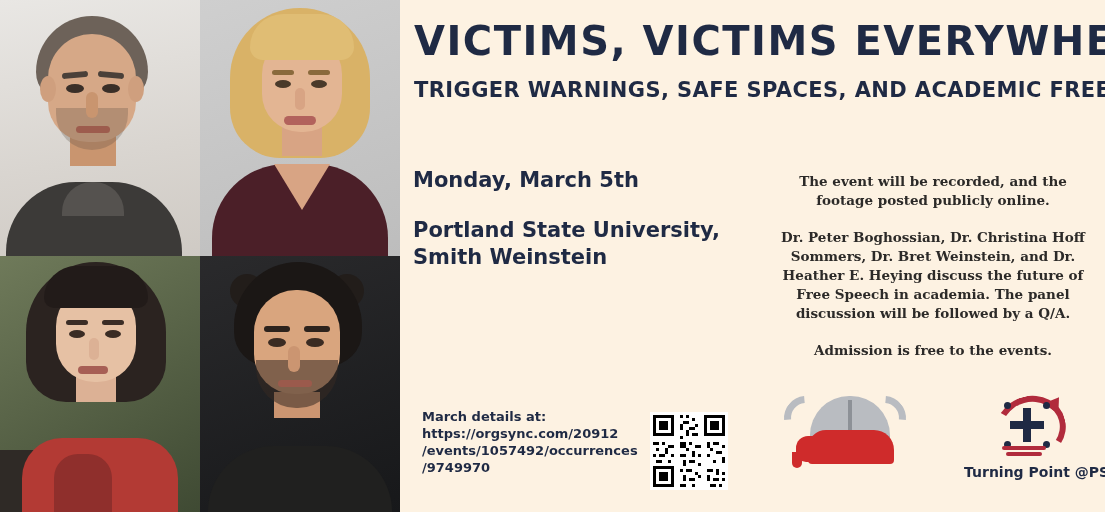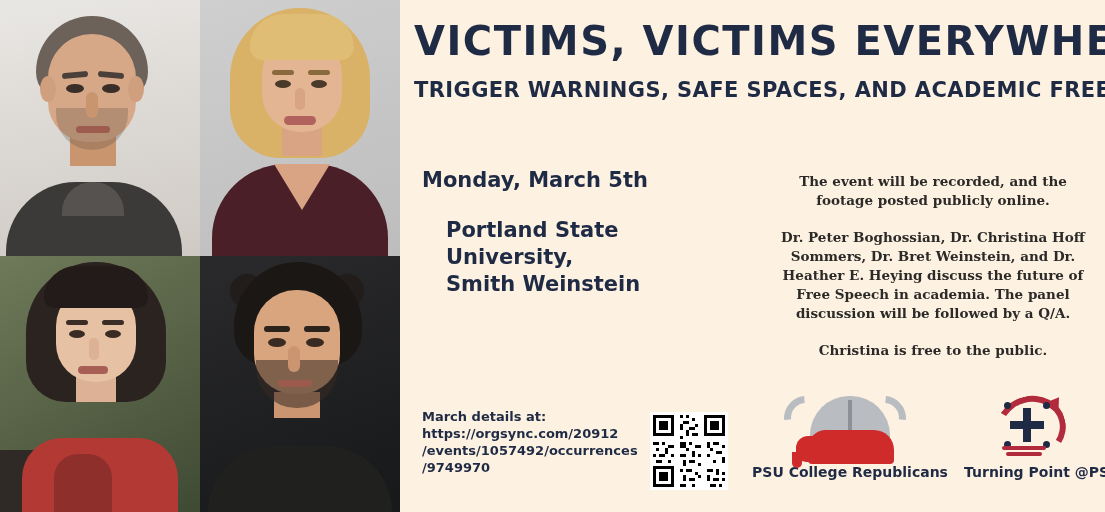--- a/index.html
+++ b/index.html
@@ -131,30 +131,30 @@
     font-family: "DejaVu Sans", sans-serif;
     font-weight: bold;
     font-size: 21px;
     letter-spacing: .4px;
     color: #1f2a44;
     white-space: nowrap;
   }
 
   .details {
     position: absolute;
-    left: 22px; top: 165px;
+    left: 13px; top: 165px;
     width: 330px;
     color: #1f2a44;
     font-family: "DejaVu Sans", sans-serif;
     font-weight: bold;
     font-size: 21px;
     line-height: 30px;
   }
   .details .row { margin-bottom: 22px; }
-  .details .venue { margin-bottom: 0; line-height: 27px; margin-left: 24px; }
+  .details .venue { margin-bottom: 0; line-height: 27px; }
 
   .desc {
     position: absolute;
     left: 372px; top: 172px;
     width: 322px;
     text-align: center;
     color: #2c2a28;
     font-family: "DejaVu Serif", serif;
     font-weight: bold;
     font-size: 13.5px;
@@ -352,21 +352,21 @@
 
     <div class="details">
       <div class="row">Monday, March 5th</div>
       <div class="venue">Portland State University,</div>
       <div class="venue">Smith Weinstein</div>
     </div>
 
     <div class="desc">
       <p>The event will be recorded, and the footage posted publicly online.</p>
       <p>Dr. Peter Boghossian, Dr. Christina Hoff Sommers, Dr. Bret Weinstein, and Dr. Heather E. Heying discuss the future of Free Speech in academia.  The panel discussion will be followed by a Q/A.</p>
-      <p>Christina is free to the public.</p>
+      <p>Admission is free to the events.</p>
     </div>
 
     <div class="more">
       <div>March details at:</div>
       <div>https://orgsync.com/20912</div>
       <div>/events/1057492/occurrences</div>
       <div>/9749970</div>
     </div>
 
     <div class="qr">
@@ -444,21 +444,20 @@
       </svg>
     </div>
 
     <div class="logo-gop">
       <div class="art">
         <div class="horn-l"></div>
         <div class="horn-r"></div>
         <div class="helmet"></div>
         <div class="elephant"></div>
       </div>
-      <div class="logo-caption">PSU College Republicans</div>
     </div>
 
     <div class="logo-tp">
       <div class="art">
         <div class="tp-mark">
           <div class="tp-arrow"></div>
           <div class="tp-arrow-head"></div>
           <div class="tp-cross">
             <div class="v"></div>
             <div class="h"></div>

